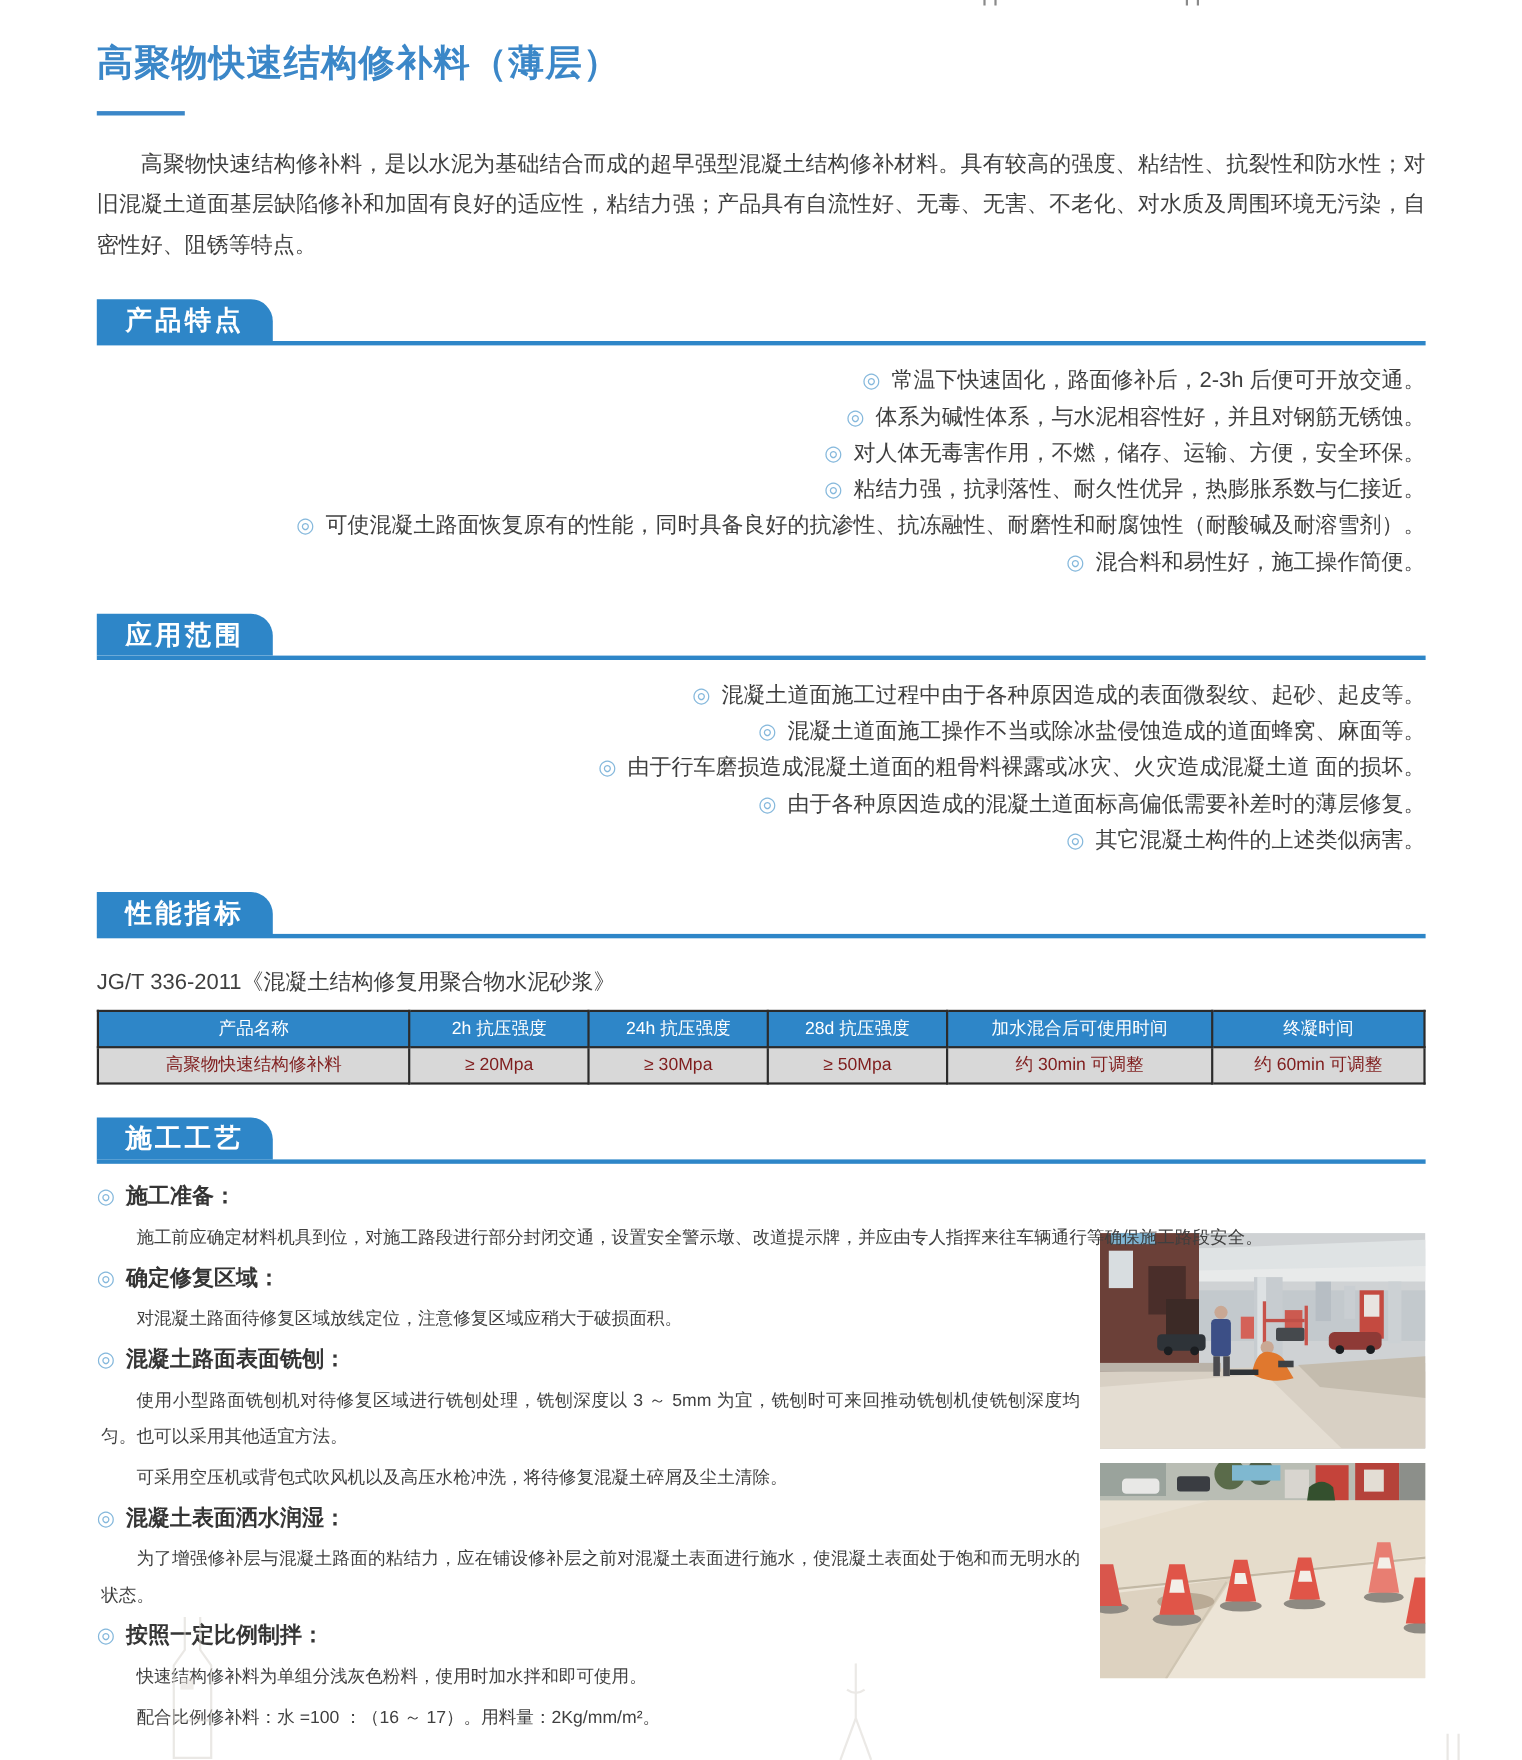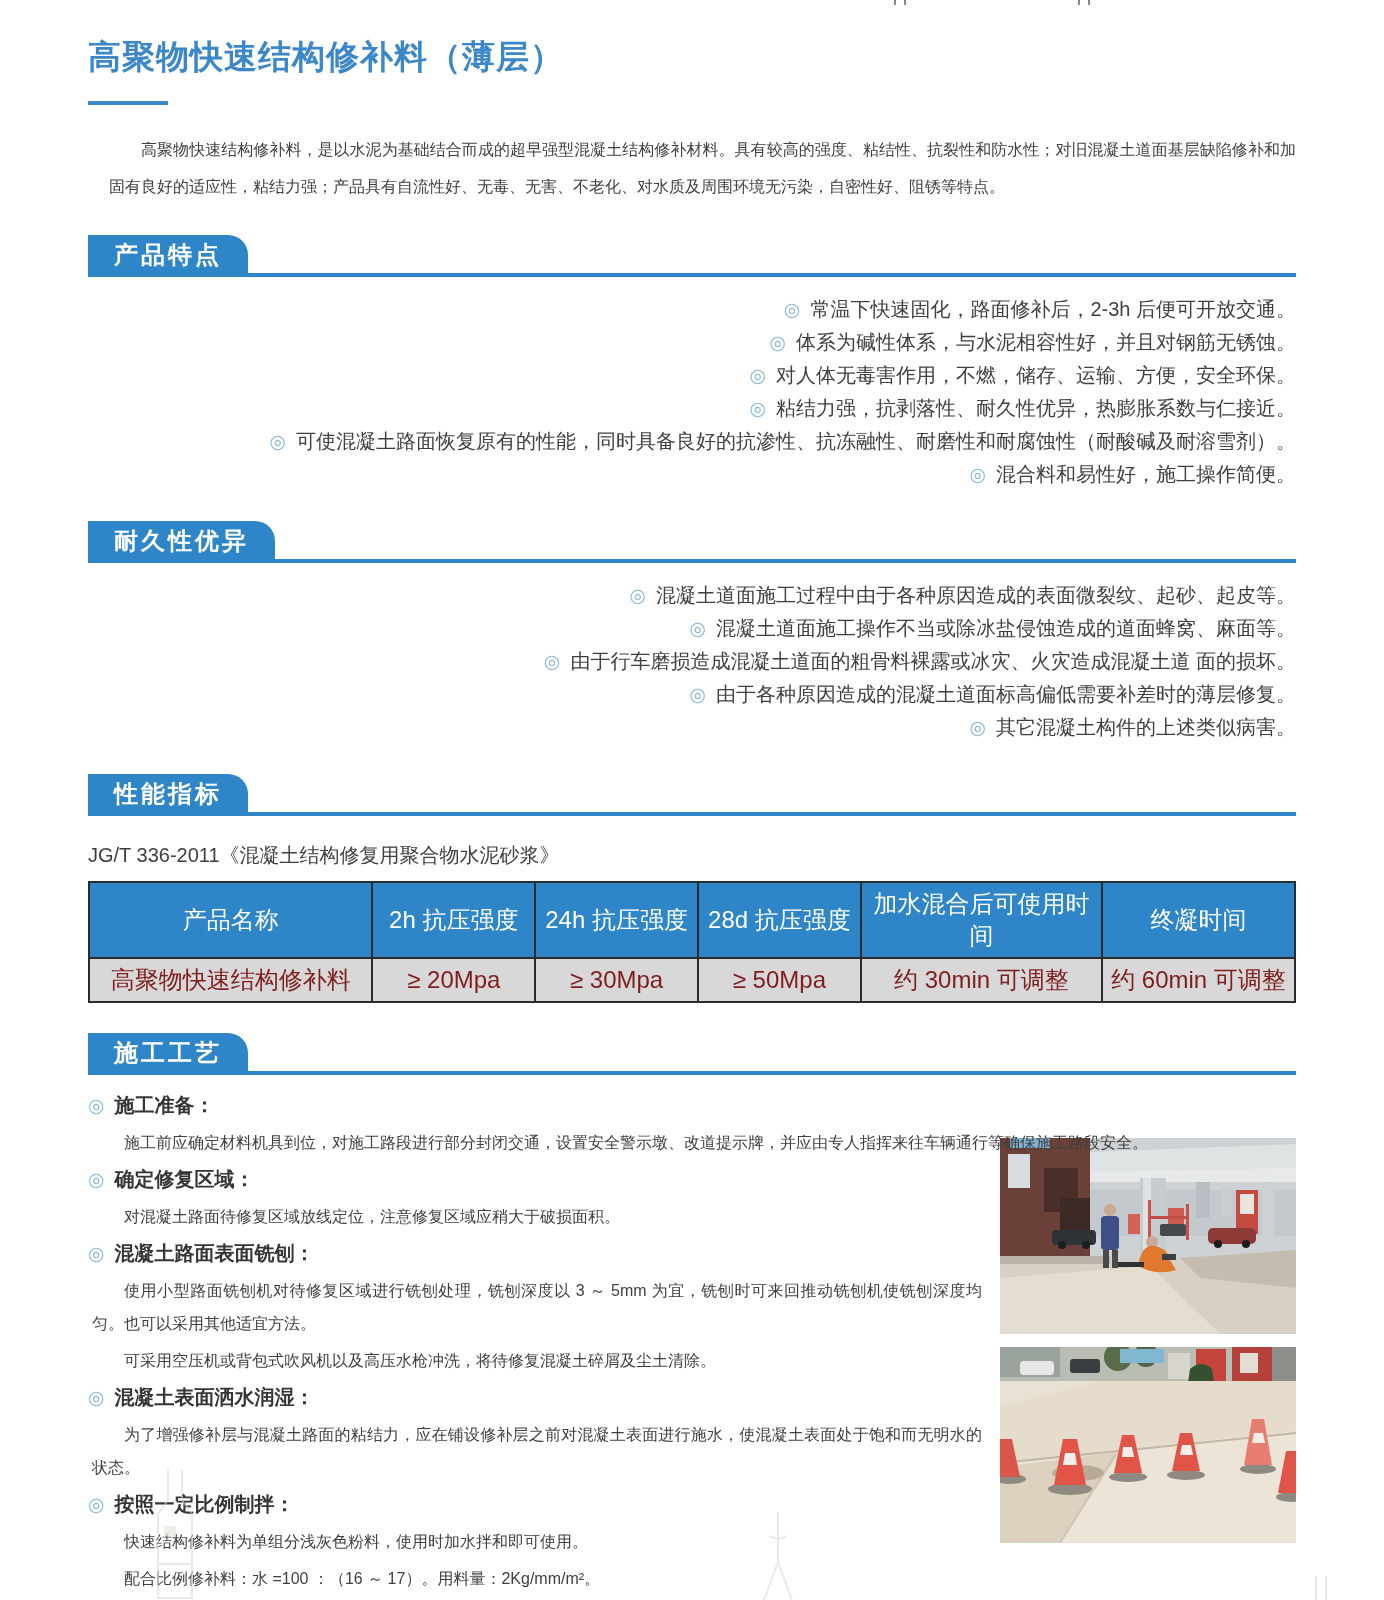--- a/index.html
+++ b/index.html
@@ -18,36 +18,36 @@
 
   
   .top-frag{position:absolute;top:0;height:5px;width:8px;
     border-left:2px solid #8a8a8a;border-right:2px solid #8a8a8a;}
 
   
   .page-title{margin-top:21px;font-size:33px;font-weight:bold;color:var(--title-blue);letter-spacing:1px;line-height:40px;}
   .title-underline{width:80px;height:4px;background:var(--title-blue);margin-top:24px;}
 
   
-  .intro{margin-top:26px;font-size:16px;line-height:37px;text-align:justify;text-indent:2em;color:var(--text);margin-left:21px;}
+  .intro{margin-top:26px;font-size:20px;line-height:37px;text-align:justify;text-indent:2em;color:var(--text);}
 
   
   .section-head{margin-top:30px;border-bottom:4px solid var(--blue);line-height:0;}
   .section-tab{display:inline-block;background:var(--blue);color:#ffffff;
     font-size:24px;font-weight:bold;letter-spacing:3px;line-height:24px;
     padding:8px 26px 6px 26px;border-top-right-radius:20px;}
 
   
   ul.bullets{list-style:none;margin:16px 0 0 0;padding:0;text-align:right;}
   ul.bullets li{font-size:20px;line-height:33px;color:var(--text);}
   .marker{color:var(--bullet-blue);margin-right:10px;font-size:19px;}
 
   
   .standard-line{margin-top:26px;text-align:left;font-size:20px;color:var(--text);}
-  table.perf{width:100%;border-collapse:collapse;margin-top:12px;font-size:24px;table-layout:fixed;}
+  table.perf{width:100%;border-collapse:collapse;margin-top:12px;font-size:16px;table-layout:fixed;}
   table.perf th{background:var(--blue);color:#ffffff;font-weight:normal;border:2px solid #2b2b2b;padding:5px 2px;text-align:center;}
   table.perf td{background:#D8D8D8;color:#7f1d1d;border:2px solid #2b2b2b;padding:5px 2px;text-align:center;}
 
   
   .process-body{margin-top:14px;}
   .photos-float{float:right;width:296px;margin:-25px 0 10px 18px;}
   .photo{width:296px;height:196px;margin-bottom:13px;overflow:hidden;}
   .photo svg{display:block;}
   .step-head{font-size:20px;line-height:33px;font-weight:bold;color:#353535;}
   .step-head .marker{font-weight:normal;}
@@ -76,21 +76,21 @@
   <ul class="bullets">
     <li><span class="marker">◎</span><span>常温下快速固化，路面修补后，2-3h 后便可开放交通。</span></li>
     <li><span class="marker">◎</span><span>体系为碱性体系，与水泥相容性好，并且对钢筋无锈蚀。</span></li>
     <li><span class="marker">◎</span><span>对人体无毒害作用，不燃，储存、运输、方便，安全环保。</span></li>
     <li><span class="marker">◎</span><span>粘结力强，抗剥落性、耐久性优异，热膨胀系数与仁接近。</span></li>
     <li><span class="marker">◎</span><span>可使混凝土路面恢复原有的性能，同时具备良好的抗渗性、抗冻融性、耐磨性和耐腐蚀性（耐酸碱及耐溶雪剂）。</span></li>
     <li><span class="marker">◎</span><span>混合料和易性好，施工操作简便。</span></li>
   </ul>
 
   <div class="section-head">
-    <span class="section-tab">耐久性优异</span>
+    <span class="section-tab">应用范围</span>
   </div>
   <ul class="bullets">
     <li><span class="marker">◎</span><span>混凝土道面施工过程中由于各种原因造成的表面微裂纹、起砂、起皮等。</span></li>
     <li><span class="marker">◎</span><span>混凝土道面施工操作不当或除冰盐侵蚀造成的道面蜂窝、麻面等。</span></li>
     <li><span class="marker">◎</span><span>由于行车磨损造成混凝土道面的粗骨料裸露或冰灾、火灾造成混凝土道 面的损坏。</span></li>
     <li><span class="marker">◎</span><span>由于各种原因造成的混凝土道面标高偏低需要补差时的薄层修复。</span></li>
     <li><span class="marker">◎</span><span>其它混凝土构件的上述类似病害。</span></li>
   </ul>
 
   <div class="section-head">

